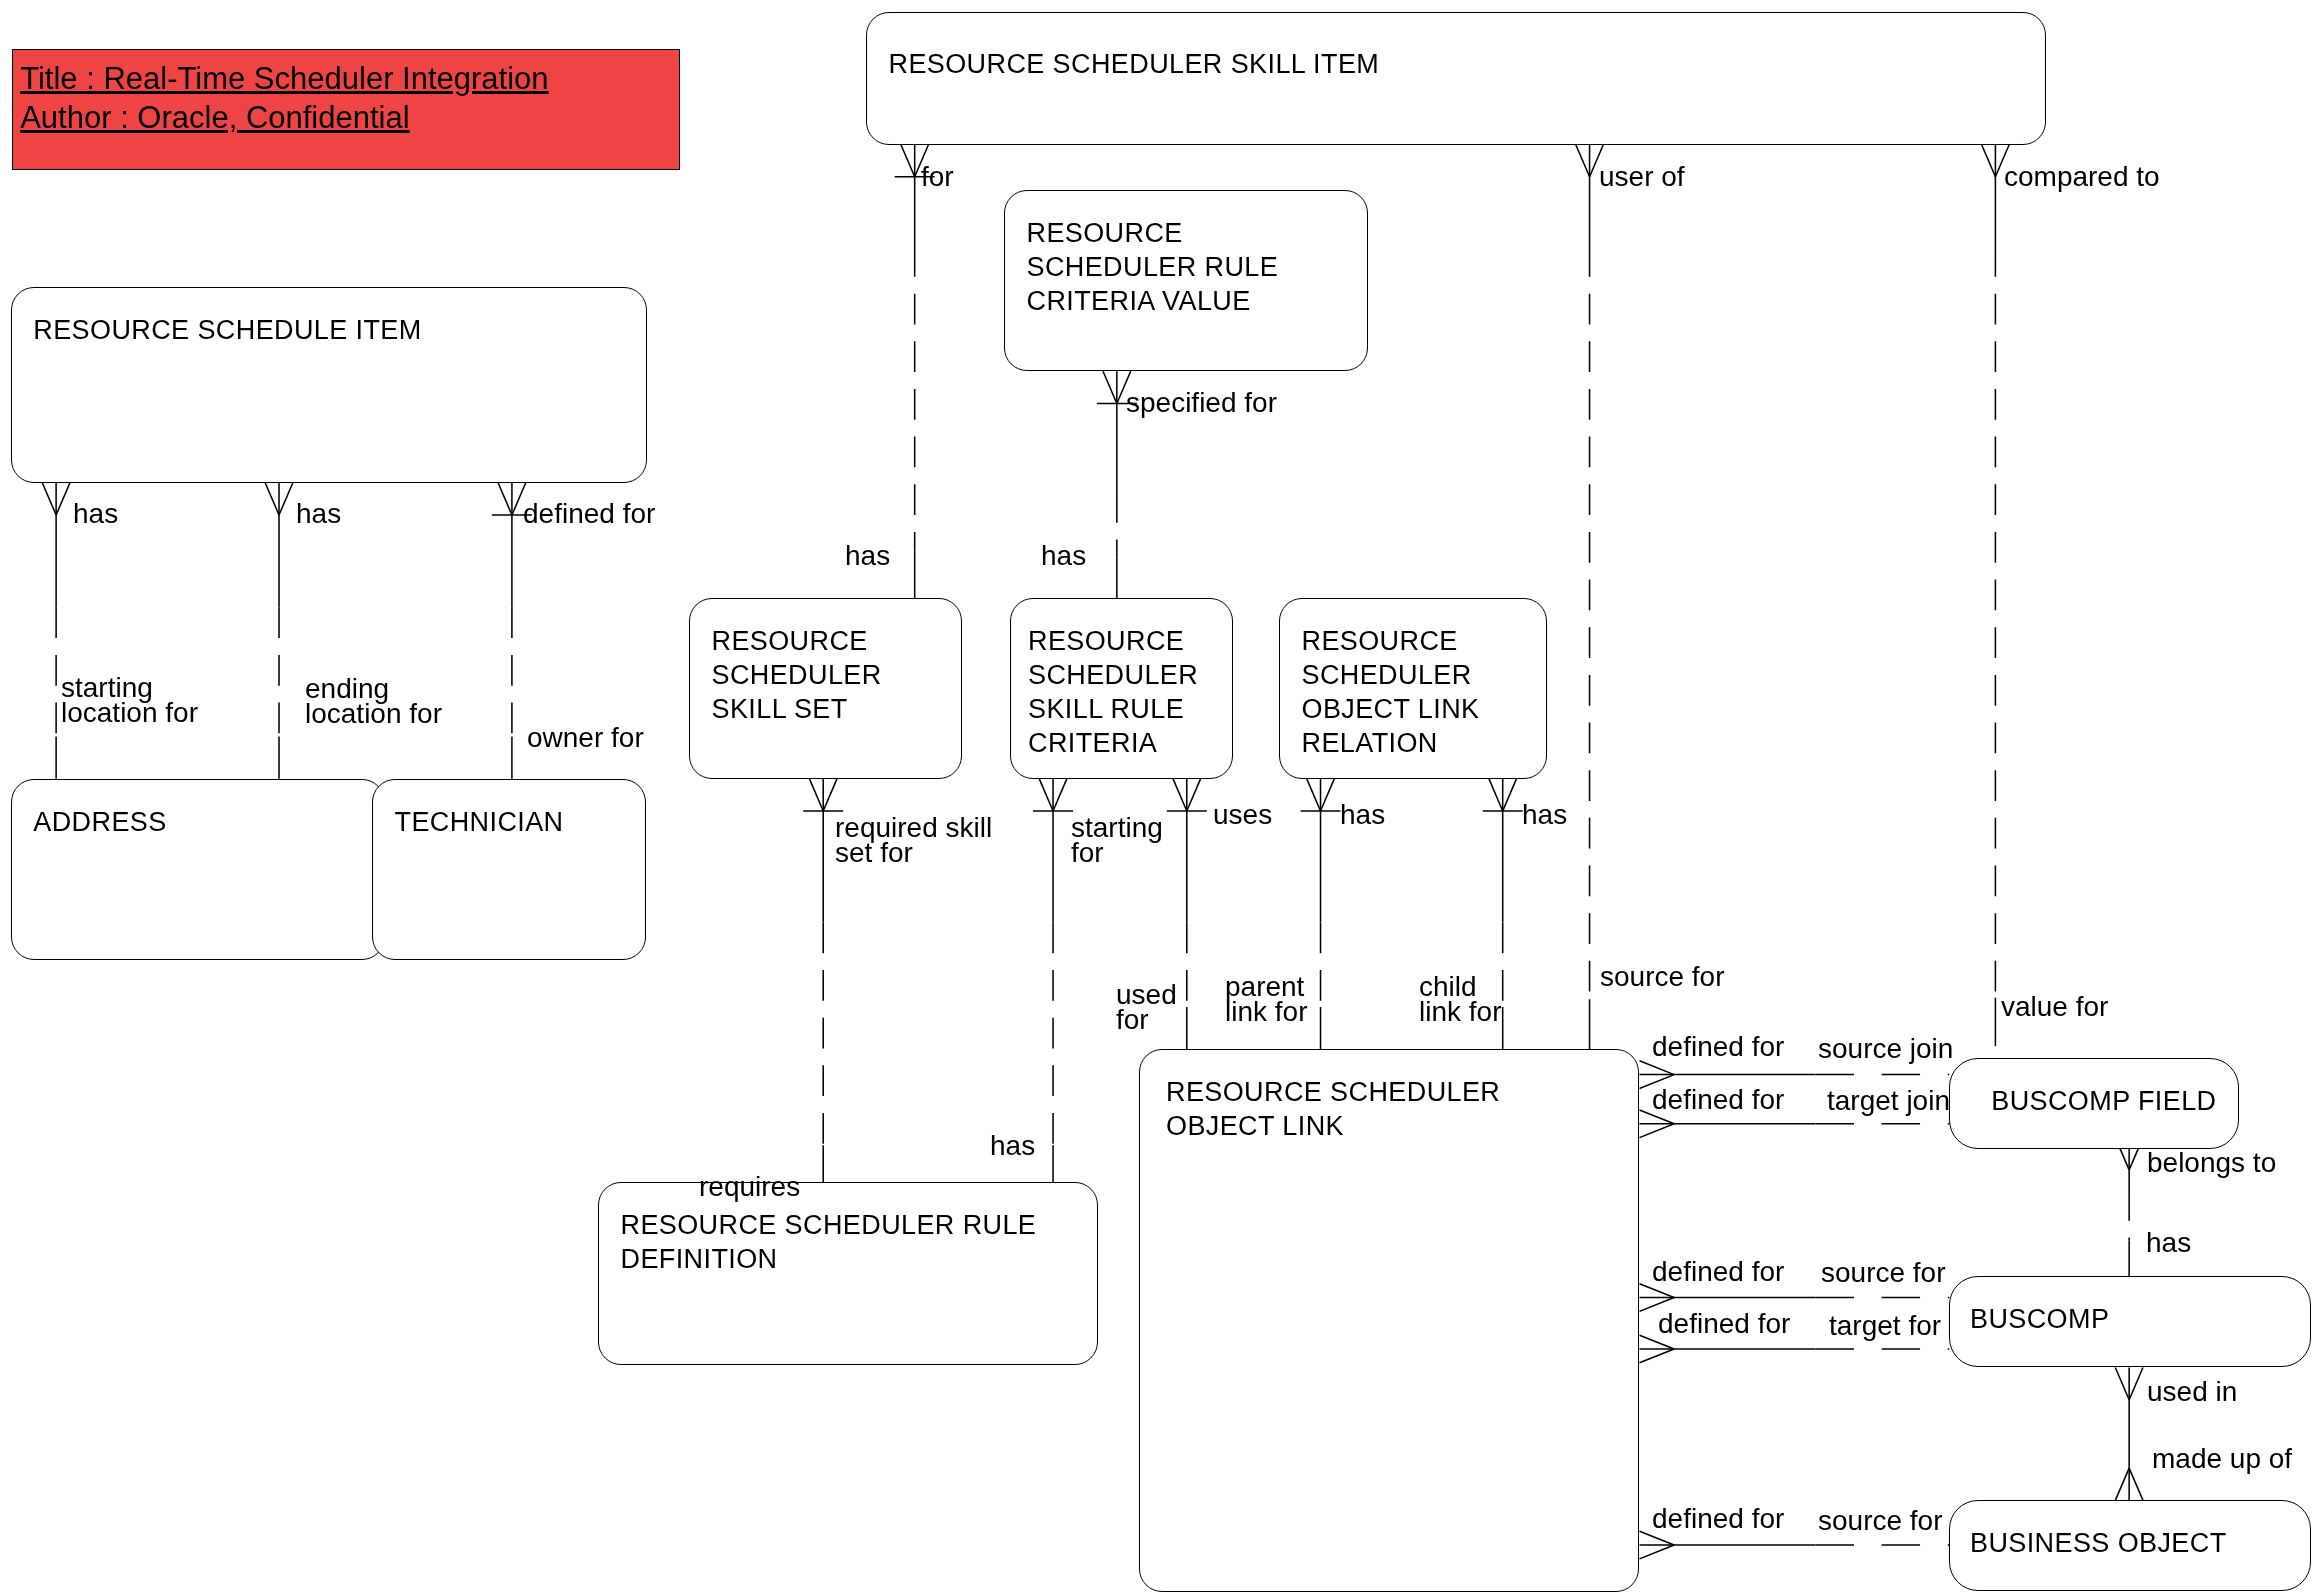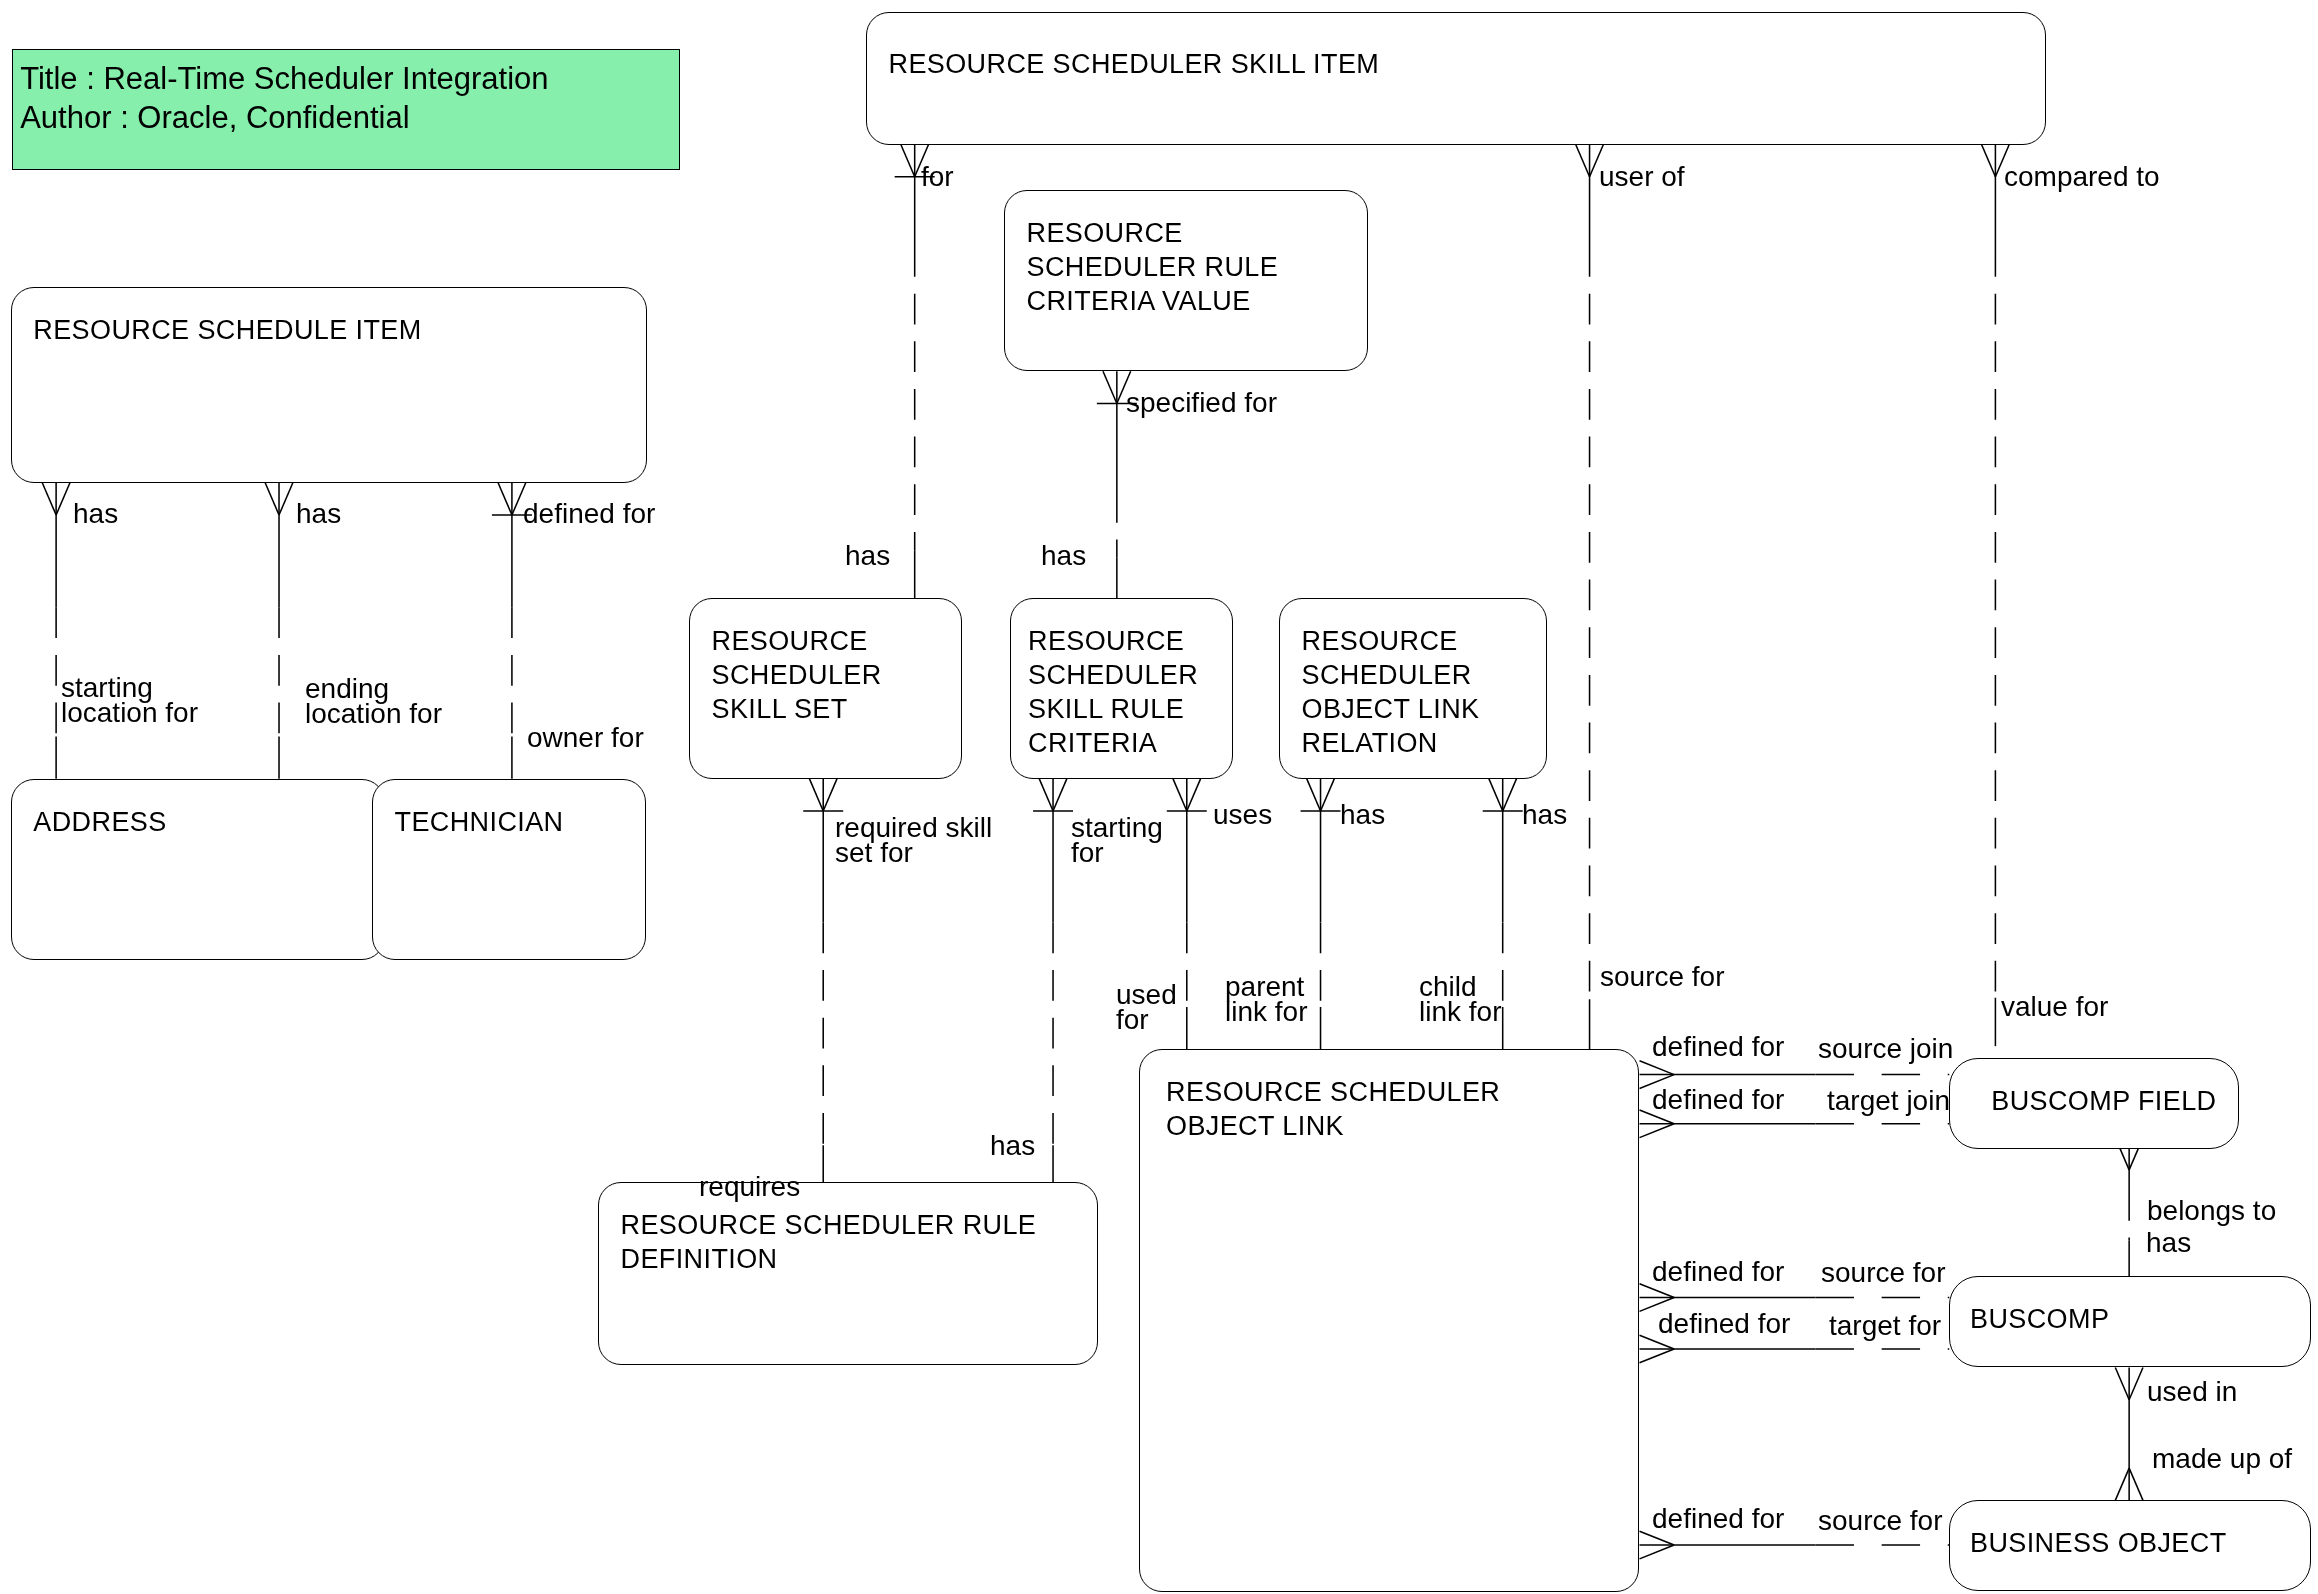--- a/index.html
+++ b/index.html
@@ -27,22 +27,23 @@
     display:block;
     padding:24.6px 21.5px 0 21.5px;
     font-size:27px;
     line-height:34px;
     white-space:pre-line;
     letter-spacing:0.4px;
   }
   .titlebox{
     position:absolute;
     border:1.5px solid #000000;
-    background:#86efac;
+    background:#ef4444;
     box-sizing:border-box;
+    text-decoration:underline;
   }
   .titlebox div{
     padding:0 7.7px;
     font-size:31px;
     line-height:39px;
     white-space:nowrap;
   }
   .titlebox div:first-child{padding-top:9.2px;}
   .rl{
     position:absolute;
@@ -334,20 +335,20 @@
 
   <div class="rl" style="left:1652px;top:1259px;">defined for</div>
   <div class="rl" style="left:1821px;top:1260px;">source for</div>
 
   <div class="rl" style="left:1658px;top:1311px;">defined for</div>
   <div class="rl" style="left:1829px;top:1313px;">target for</div>
 
   <div class="rl" style="left:1652px;top:1506px;">defined for</div>
   <div class="rl" style="left:1818px;top:1508px;">source for</div>
 
-  <div class="rl" style="left:2147px;top:1150px;margin-top:48px;">belongs to</div>
+  <div class="rl" style="left:2147px;top:1150px;">belongs to</div>
   <div class="rl" style="left:2146px;top:1230px;">has</div>
 
   <div class="rl" style="left:2147px;top:1379px;">used in</div>
   <div class="rl" style="left:2152px;top:1446px;">made up of</div>
 
 </div>
 
 
 </body></html>

